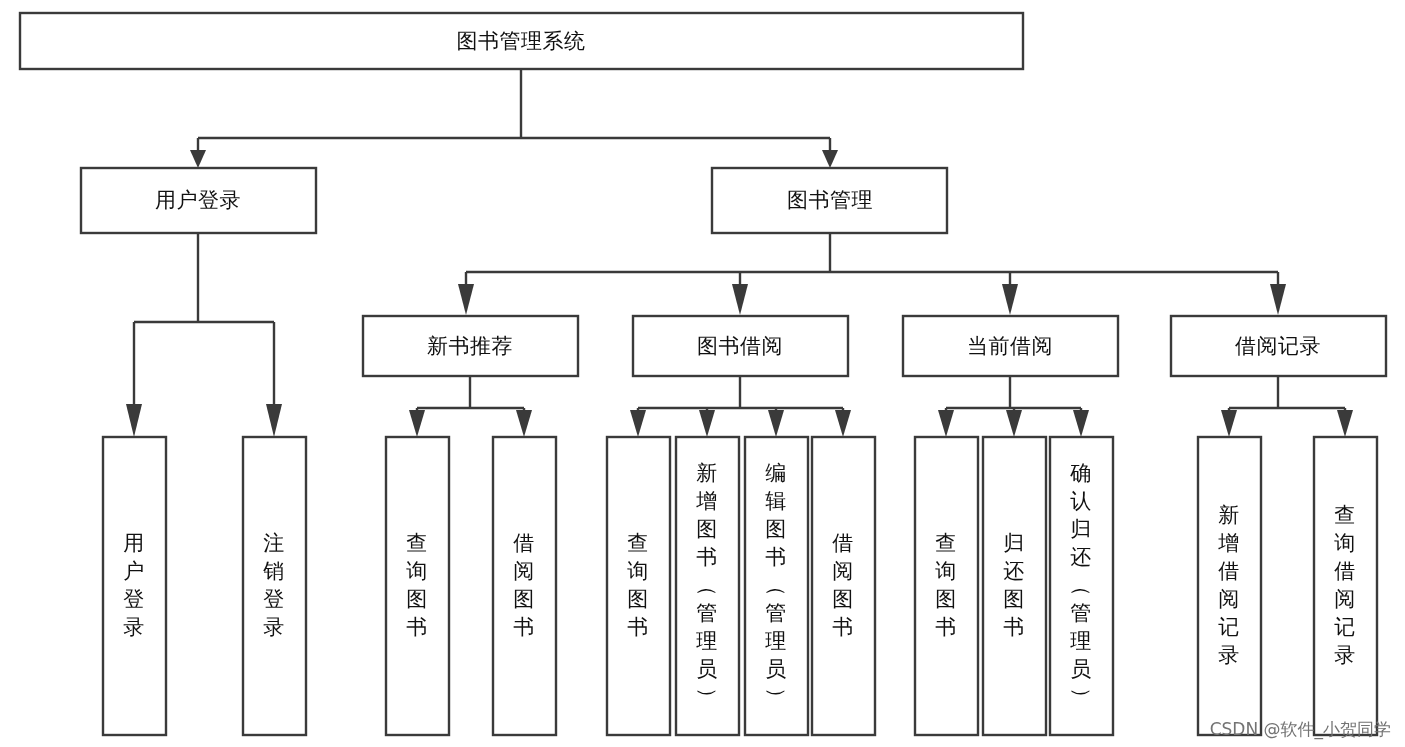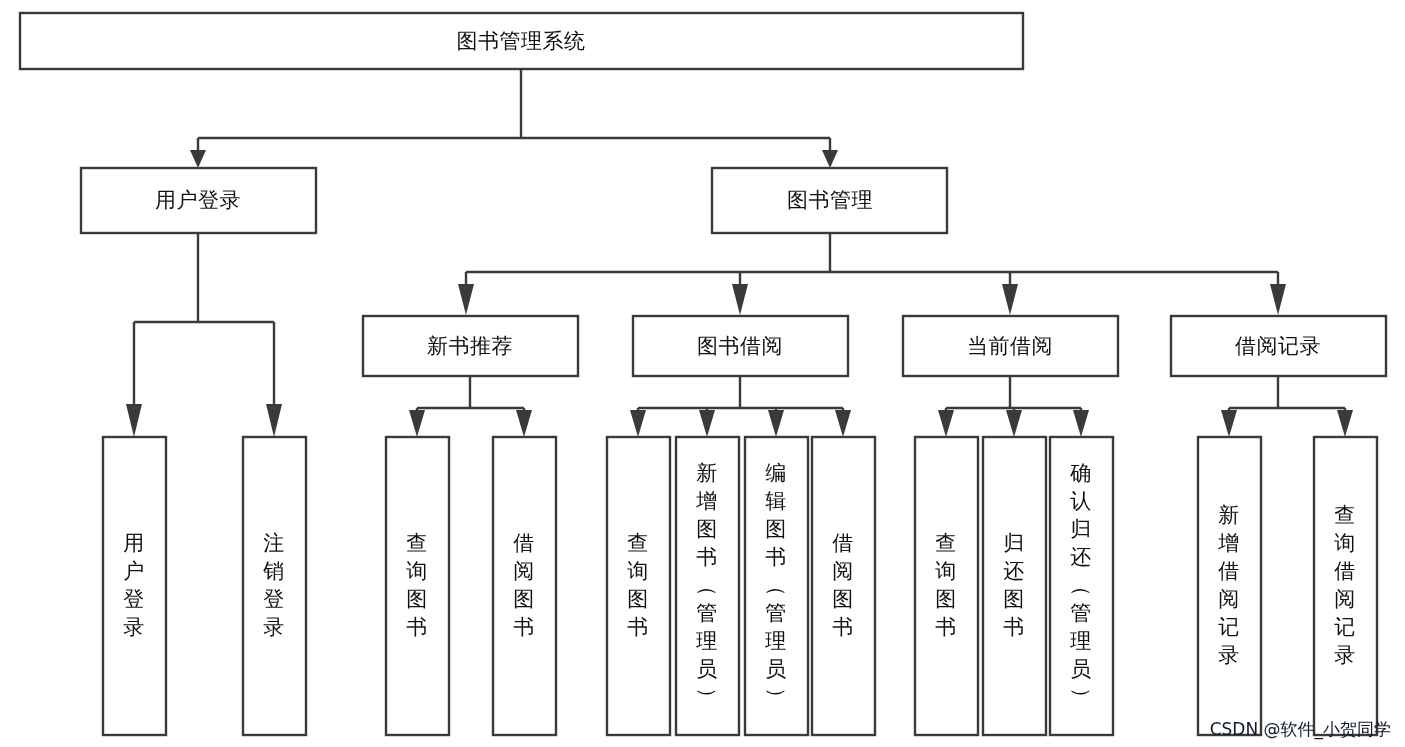--- a/index.html
+++ b/index.html
@@ -55,21 +55,21 @@
   .arrow-head {
     fill: #3a3a3a;
     stroke: none;
   }
   .watermark {
     position: absolute;
     right: 14px;
     bottom: 6px;
     font-family: "DejaVu Sans", "Liberation Sans", sans-serif;
     font-size: 17px;
-    color: #0f172a;
+    color: #737373;
     white-space: nowrap;
     user-select: none;
   }
 </style>
 </head>
 <body>
 
 <div id="diagram-root">
 
   <svg id="flow-svg" viewBox="0 0 1405 747">

